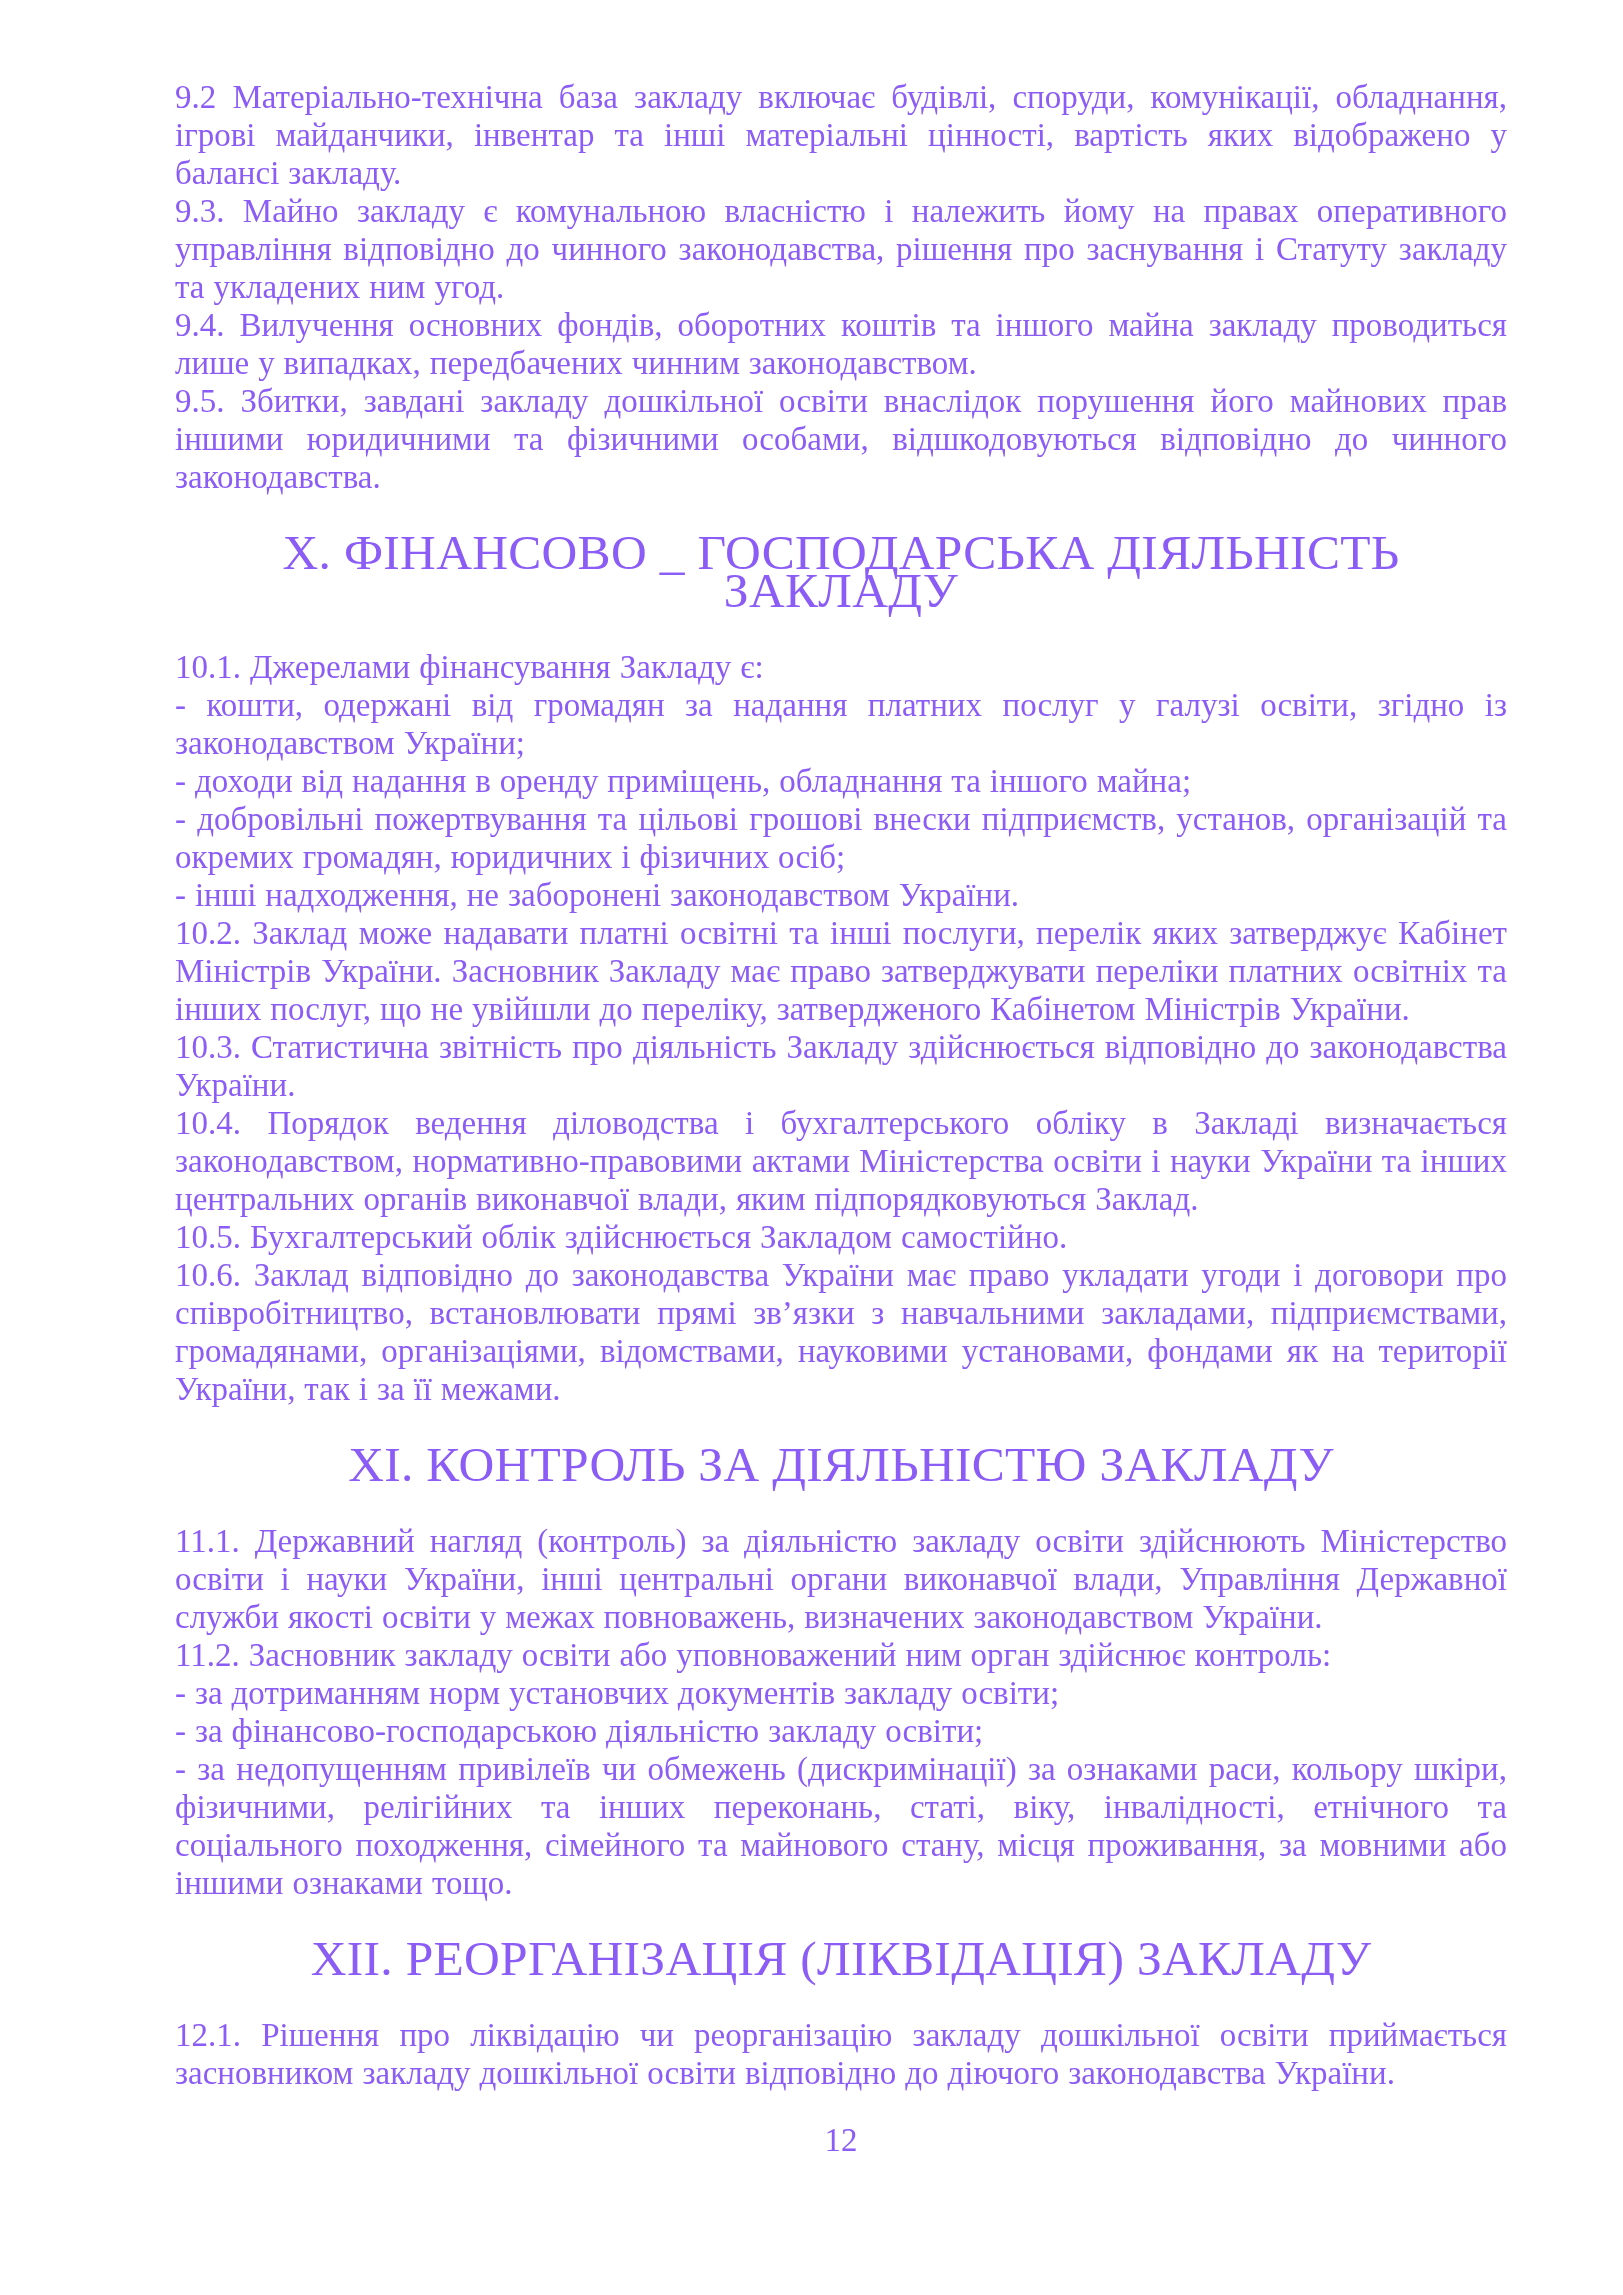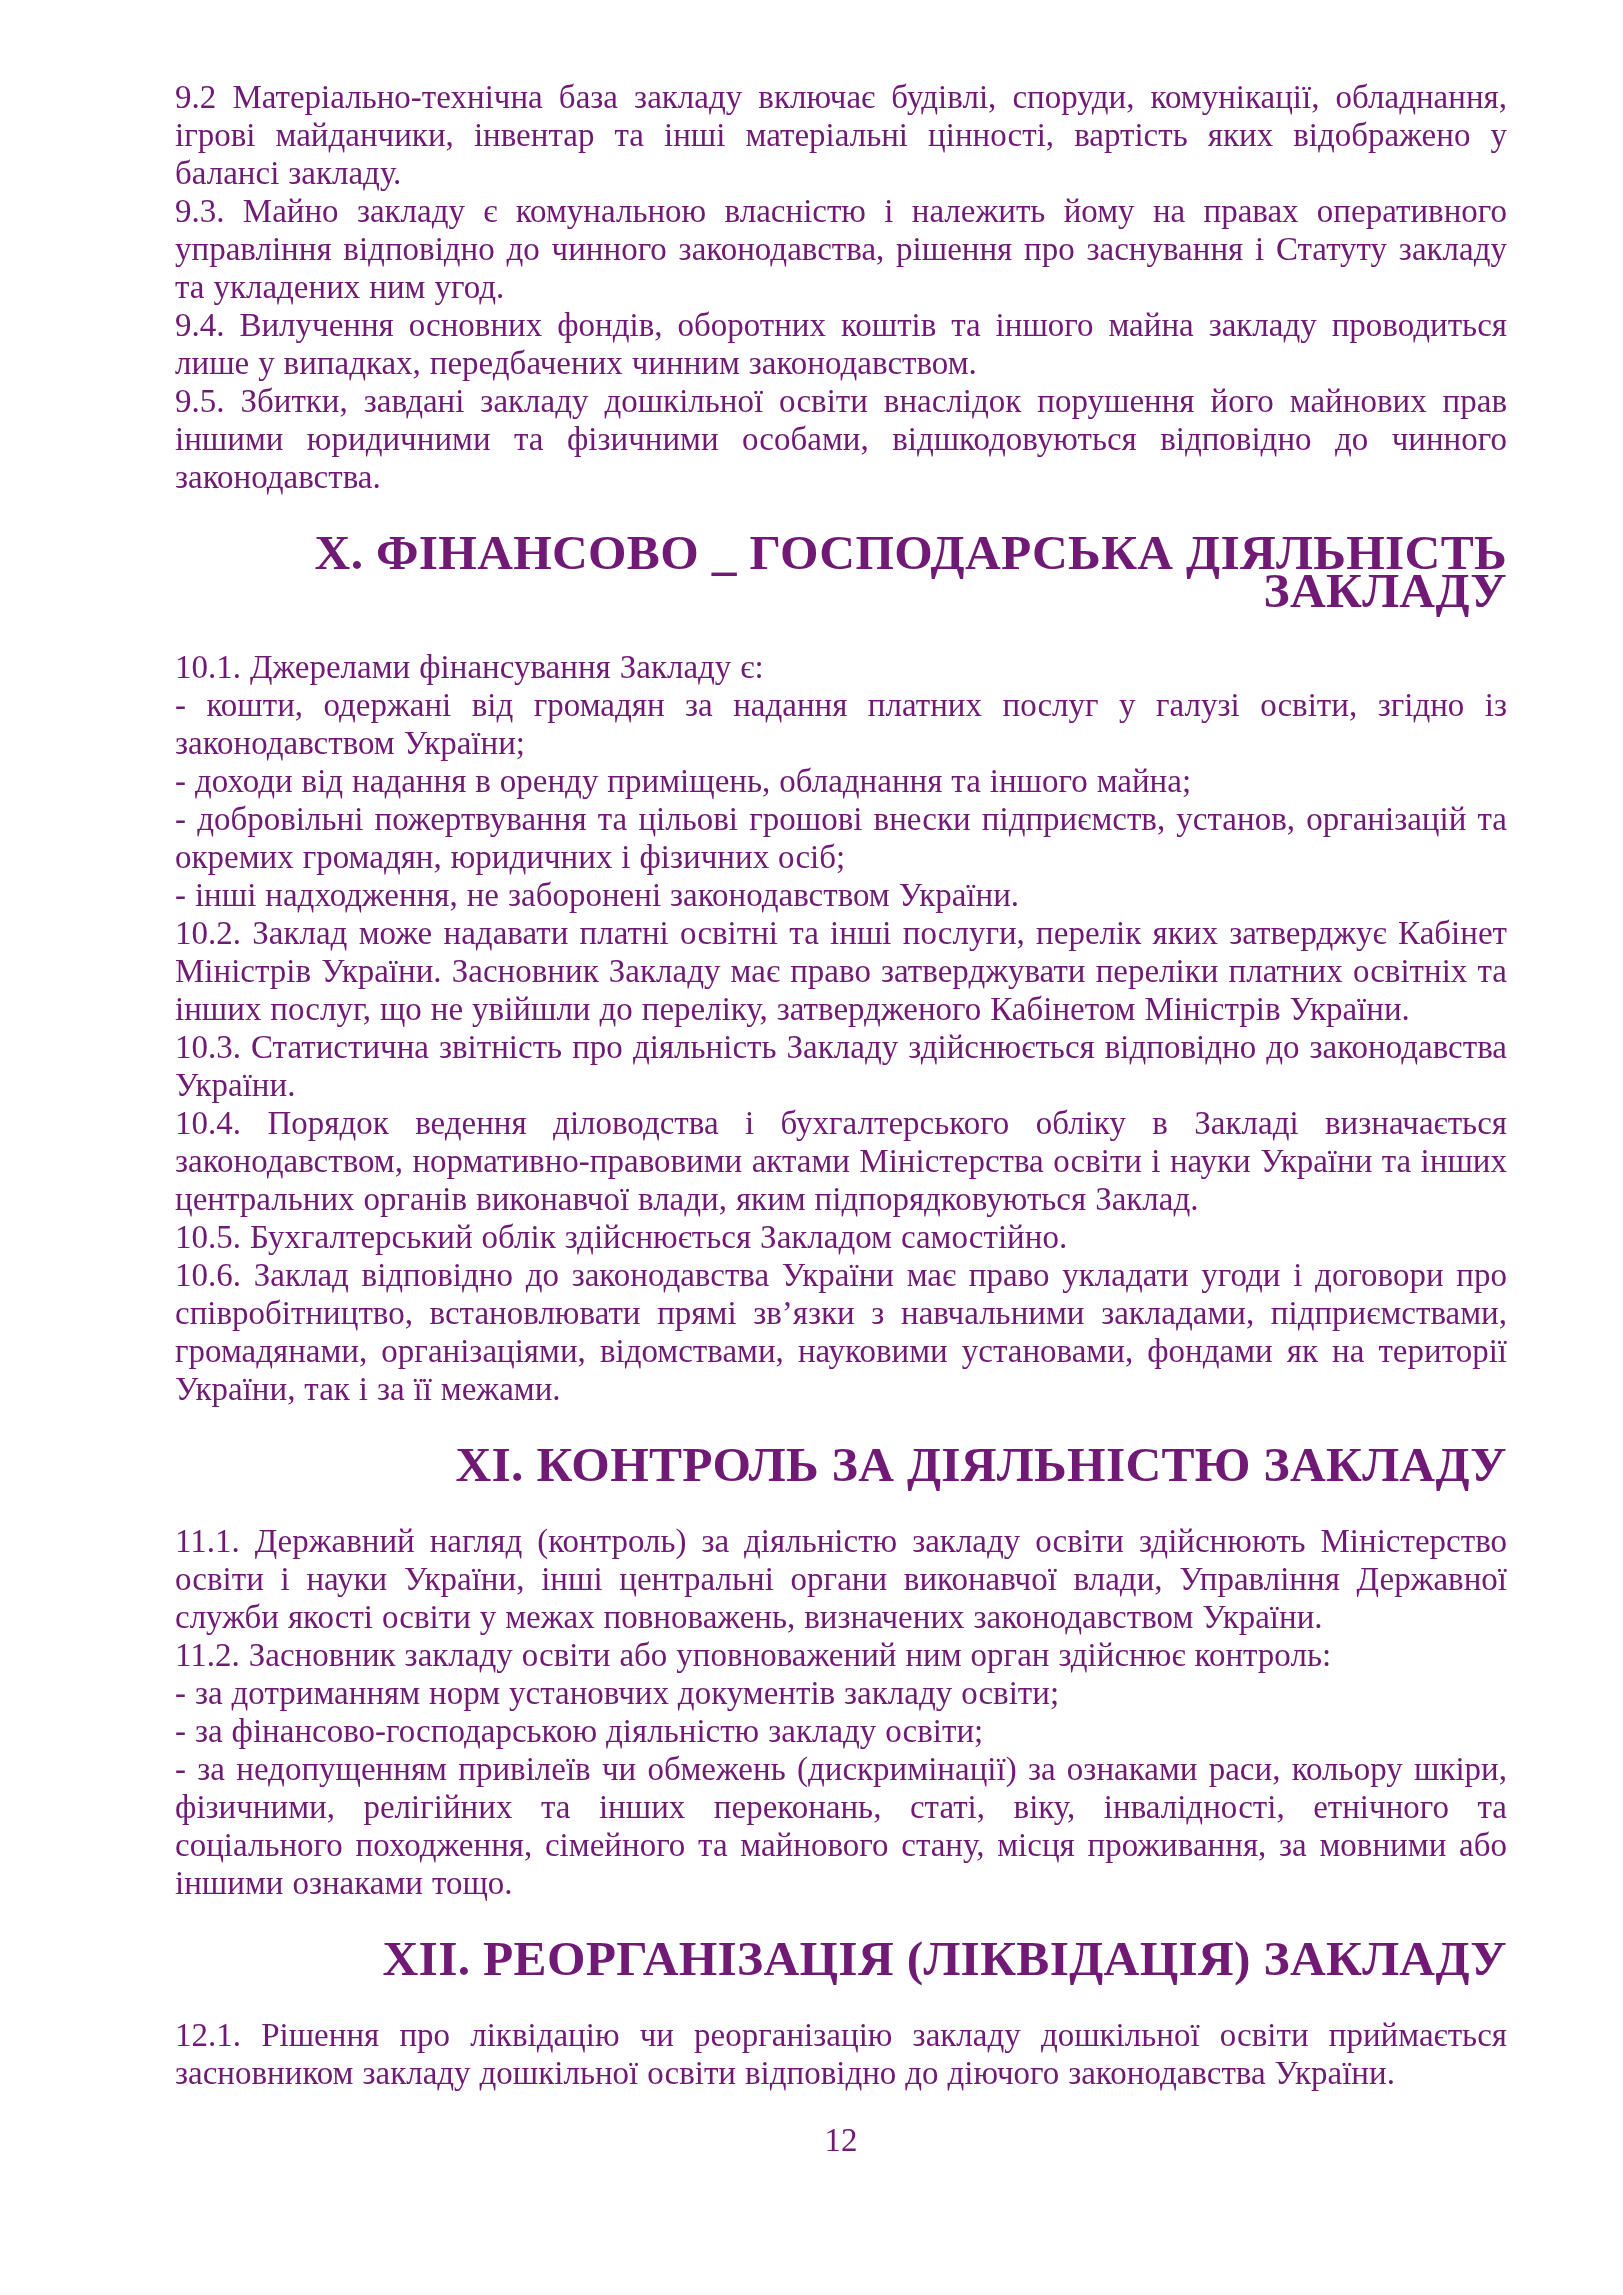--- a/index.html
+++ b/index.html
@@ -10,32 +10,32 @@
   .page {
     position: relative;
     width: 1623px;
     height: 2295px;
     background: #ffffff;
     box-sizing: border-box;
     padding: 78px 116px 0 175px;
     font-family: "Liberation Serif", "DejaVu Serif", serif;
     font-size: 33px;
     line-height: 38px;
-    color: #701a75;
+    color: #8b5cf6;
   }
   .para {
     margin: 0;
     text-align: justify;
     text-justify: inter-word;
     word-spacing: 0.7px;
   }
   .heading {
     margin: 38px 0 38px 0;
-    text-align: right;
-    font-weight: bold;
+    text-align: center;
+    font-weight: normal;
     letter-spacing: 0.3px;
   }
   .page-number {
     margin-top: 29.4px;
     text-align: center;
   }
 </style>
 </head>
 <body>
 

